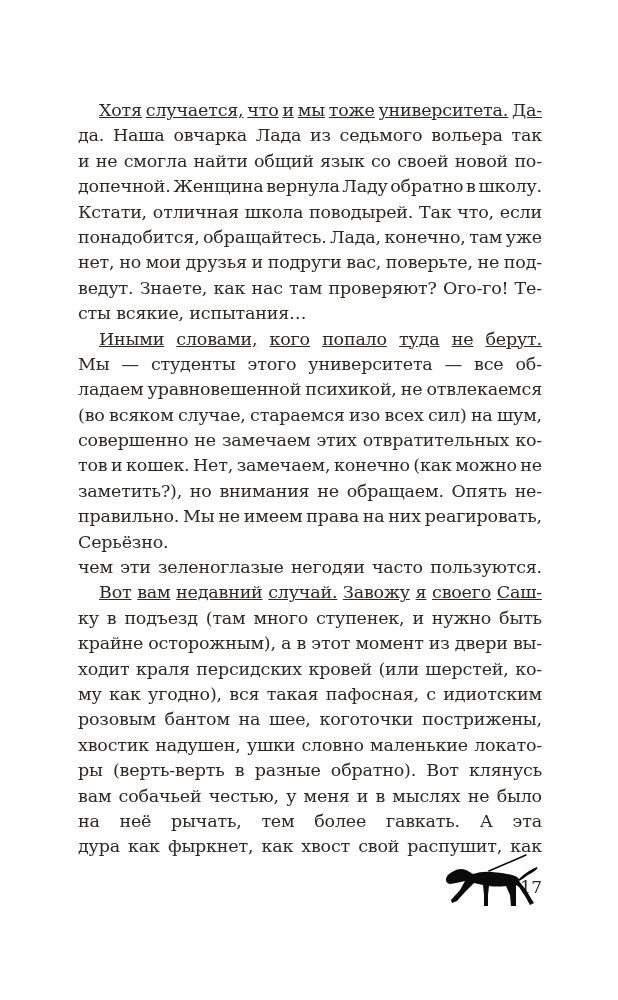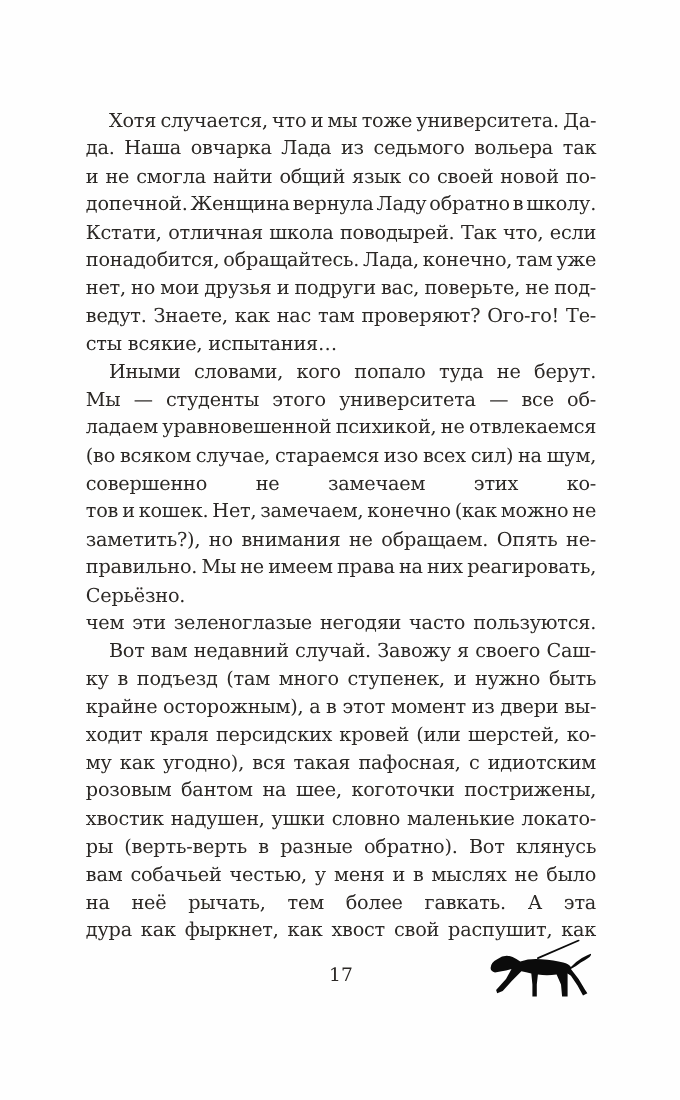--- a/index.html
+++ b/index.html
@@ -12,24 +12,24 @@
   .page{position:absolute;inset:0;}
   .text-block{
     position:absolute;left:78px;top:98px;width:464px;
     font-size:17.5px;letter-spacing:-0.2px;
   }
   .line{
     display:flex;justify-content:space-between;flex-wrap:nowrap;
     height:25.4px;line-height:25.4px;white-space:nowrap;
   }
   .line.plain{display:block;white-space:normal;}
-  .line.indent{padding-left:21px;}
+  .line.indent{padding-left:21px;text-decoration:underline;}
   .page-number{
     position:absolute;left:78px;top:876px;width:464px;
-    text-align:center;font-size:17px;line-height:22px;
+    text-align:right;font-size:17px;line-height:22px;
   }
   .dog{
     position:absolute;left:440px;top:854px;width:100px;height:60px;
     color:var(--icon,#0b0b0b);
   }
   .dog svg{display:block;width:100%;height:100%;}
 </style>
 </head>
 <body>
 
@@ -152,20 +152,21 @@
         <span>всех</span>
         <span>сил)</span>
         <span>на</span>
         <span>шум,</span>
       </div>
       <div class="line">
         <span>совершенно</span>
         <span>не</span>
         <span>замечаем</span>
         <span>этих</span>
+        <span>отвратительных</span>
         <span>ко-</span>
       </div>
       <div class="line">
         <span>тов</span>
         <span>и</span>
         <span>кошек.</span>
         <span>Нет,</span>
         <span>замечаем,</span>
         <span>конечно</span>
         <span>(как</span>

